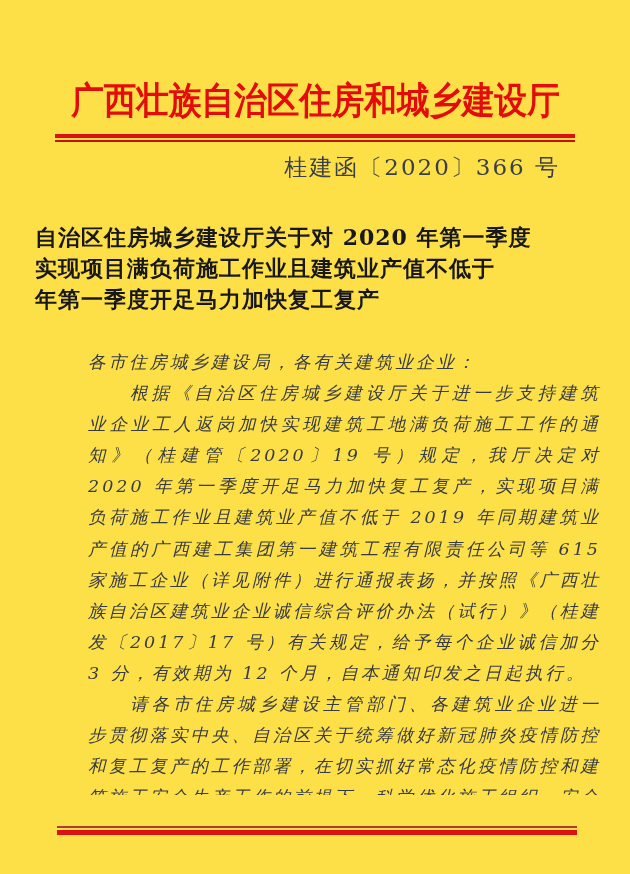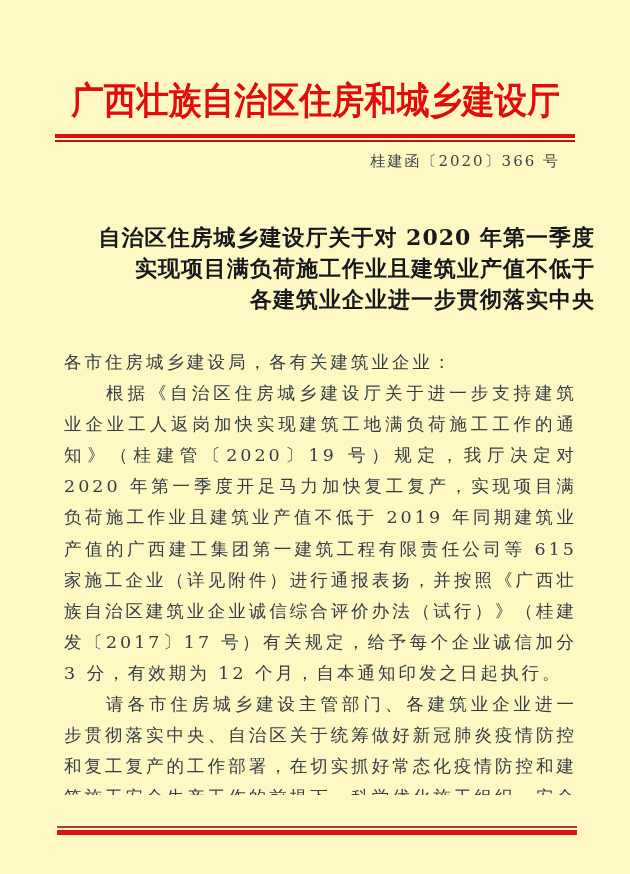--- a/index.html
+++ b/index.html
@@ -4,21 +4,21 @@
 <style>
   html, body {
     margin: 0;
     padding: 0;
     background: #ffffff;
   }
   .page {
     position: relative;
     width: 630px;
     height: 874px;
-    background: #fef9c3;
+    background: #fde047;
     overflow: hidden;
     font-family: "DejaVu Serif", "Liberation Serif", serif;
   }
   
   .letterhead {
     position: absolute;
     top: 76px;
     left: 0;
     width: 630px;
     text-align: center;
@@ -41,47 +41,48 @@
     width: 520px;
   }
   .rule-top .thick { height: 4px; }
   .rule-top .gap   { height: 2px; }
   .rule-top .thin  { height: 2px; }
   
   .doc-number {
     position: absolute;
     top: 152px;
     right: 70px;
-    font-size: 15px;
+    font-size: 23px;
     letter-spacing: 2px;
     color: #3a3f48;
     white-space: nowrap;
   }
   
   .doc-title {
     position: absolute;
     top: 222px;
     left: 35px;
     width: 560px;
     margin: 0;
-    text-align: right;
+    text-align: left;
     font-size: 22px;
     font-weight: bold;
     line-height: 31px;
     color: #17171c;
     letter-spacing: 1px;
   }
   
   .body-clip {
     position: absolute;
     top: 347px;
-    left: 64px;
+    left: 88px;
     width: 513px;
     height: 448px;
     overflow: hidden;
+    font-style: italic;
   }
   .body-clip p {
     margin: 0;
     font-size: 17.5px;
     line-height: 31.1px;
     letter-spacing: 3px;
     text-align: justify;
     color: #373b44;
   }
   .body-clip p.indent { text-indent: 42px; }
@@ -109,21 +110,21 @@
     <div class="thick" style="background: rgb(221, 17, 17);"></div>
     <div class="gap"></div>
     <div class="thin" style="background: rgb(196, 16, 16);"></div>
   </div>
 
   <div class="doc-number">桂建函〔2020〕366 号</div>
 
   <h2 class="doc-title">
     <span>自治区住房城乡建设厅关于对 2020 年第一季度</span><br>
     <span>实现项目满负荷施工作业且建筑业产值不低于</span><br>
-    <span>各建筑业企业进一步贯彻落实中央</span>
+    <span>年第一季度开足马力加快复工复产</span>
   </h2>
 
   <div class="body-clip">
     <p class="salute">各市住房城乡建设局，各有关建筑业企业：</p>
     <p class="indent">根据《自治区住房城乡建设厅关于进一步支持建筑业企业工人返岗加快实现建筑工地满负荷施工工作的通知》（桂建管〔2020〕19 号）规定，我厅决定对 2020 年第一季度开足马力加快复工复产，实现项目满负荷施工作业且建筑业产值不低于 2019 年同期建筑业产值的广西建工集团第一建筑工程有限责任公司等 615 家施工企业（详见附件）进行通报表扬，并按照《广西壮族自治区建筑业企业诚信综合评价办法（试行）》（桂建发〔2017〕17 号）有关规定，给予每个企业诚信加分 3 分，有效期为 12 个月，自本通知印发之日起执行。</p>
     <p class="indent">请各市住房城乡建设主管部门、各建筑业企业进一步贯彻落实中央、自治区关于统筹做好新冠肺炎疫情防控和复工复产的工作部署，在切实抓好常态化疫情防控和建筑施工安全生产工作的前提下，科学优化施工组织，安全加快施工进度，力争更多建筑</p>
   </div>
 
   <div class="rule-bottom">
     <div class="thin" style="background: rgb(168, 60, 60);"></div>

